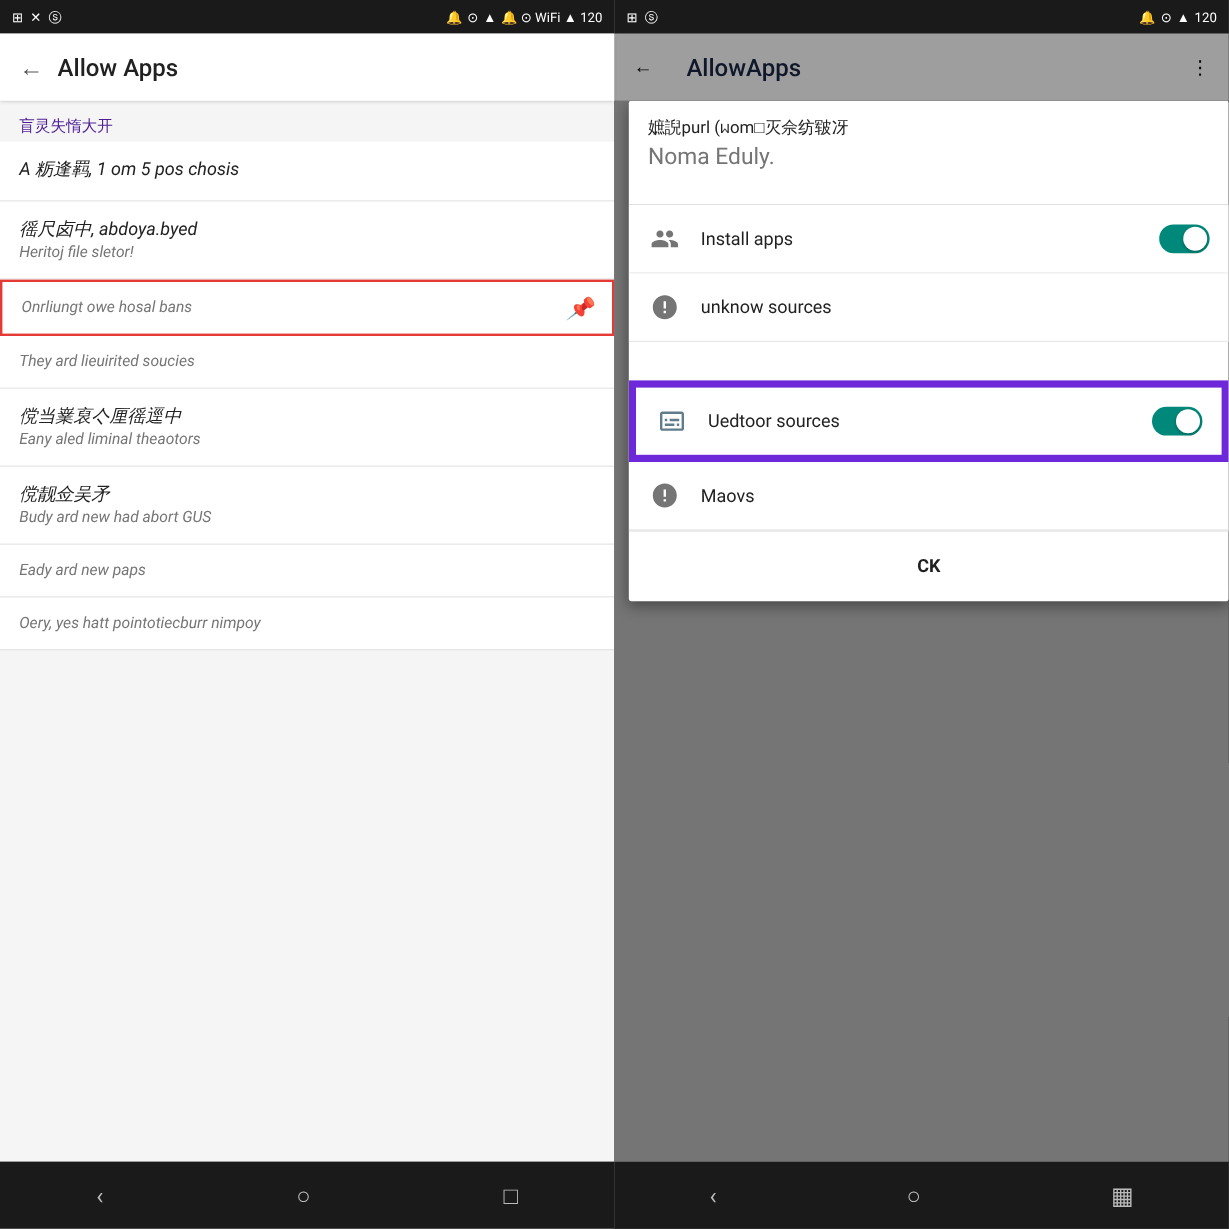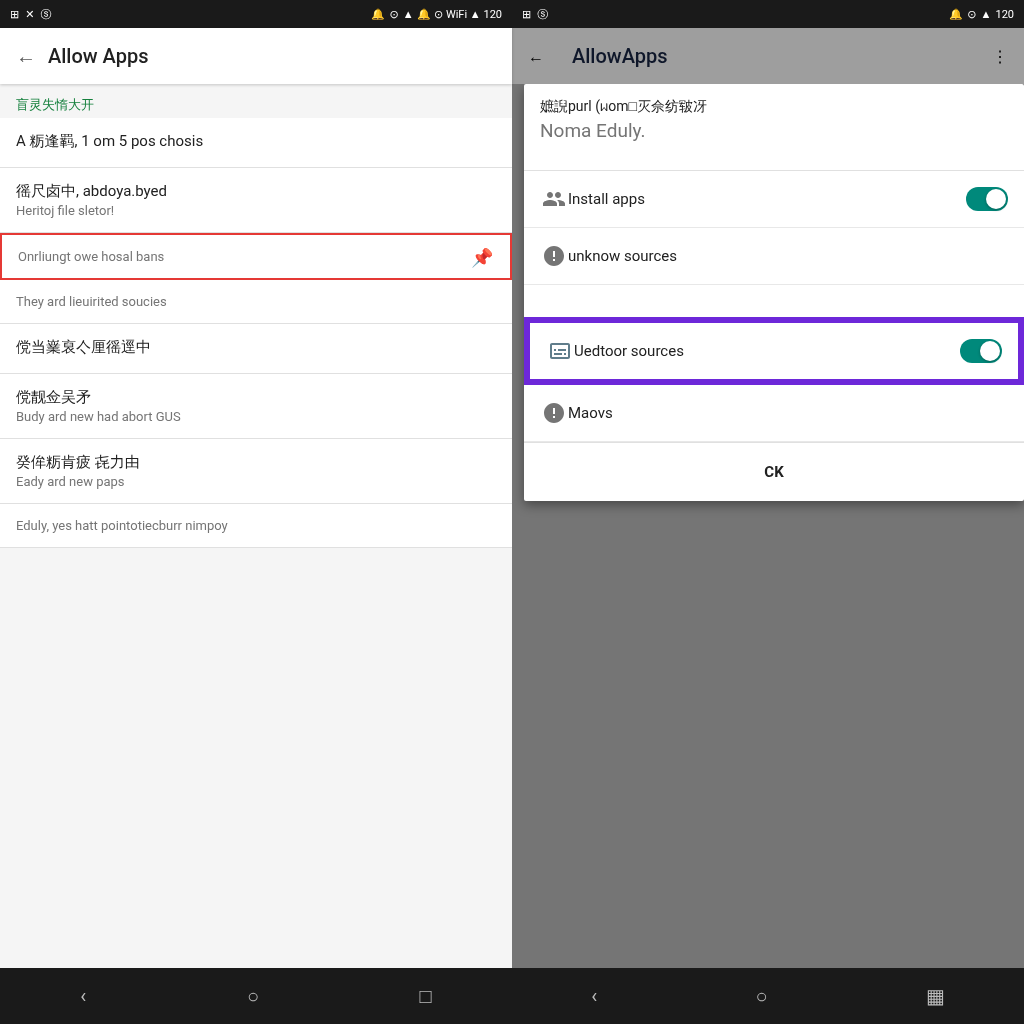--- a/index.html
+++ b/index.html
@@ -63,30 +63,31 @@
     .scroll-content {
       flex: 1;
       overflow-y: auto;
       background: #f5f5f5;
     }
 
     
     .section-header {
       padding: 12px 16px 4px 16px;
       font-size: 13px;
-      color: #15803d;
+      color: #4c1d95;
       font-weight: 500;
     }
 
     
     .list-item {
       background: #fff;
       padding: 14px 16px;
       border-bottom: 1px solid #e0e0e0;
       position: relative;
+      font-style: italic;
     }
     .list-item.highlighted {
       border: 2px solid #e53935;
     }
     .list-item .item-title {
       font-size: 15px;
       color: #212121;
       margin-bottom: 2px;
     }
     .list-item .item-subtitle {
@@ -171,20 +172,21 @@
       font-size: 19px;
       color: #757575;
     }
 
     .dialog-item {
       display: flex;
       align-items: center;
       padding: 14px 16px;
       border-bottom: 1px solid #e8e8e8;
       background: #fff;
+      gap: 16px;
     }
     .dialog-item.highlighted {
       border: 6px solid #6d28d9;
       margin-top: 32px;
     }
     .dialog-item .d-icon {
       width: 28px;
       height: 28px;
       display: flex;
       align-items: center;
@@ -273,34 +275,34 @@
       <div class="item-subtitle">Onrliungt owe hosal bans</div>
       <span class="item-icon">📌</span>
     </div>
 
     <div class="list-item">
       <div class="item-subtitle">They ard lieuirited soucies</div>
     </div>
 
     <div class="list-item">
       <div class="item-title">傥当嶪裒亽厘徭逕中</div>
+      <div class="item-subtitle">Eany aled liminal theaotors</div>
     </div>
 
     <div class="list-item">
       <div class="item-title">傥靓佥吴矛</div>
       <div class="item-subtitle">Budy ard new had abort GUS</div>
     </div>
 
     <div class="list-item">
-      <div class="item-title">癸侔粝肯疲  㐂力由</div>
       <div class="item-subtitle">Eady ard new paps</div>
     </div>
 
     <div class="list-item">
-      <div class="item-subtitle">Eduly, yes hatt pointotiecburr nimpoy</div>
+      <div class="item-subtitle">Oery, yes hatt pointotiecburr nimpoy</div>
     </div>
   </div>
 
   <div class="nav-bar">
     <span class="nav-btn">‹</span>
     <span class="nav-btn">○</span>
     <span class="nav-btn">□</span>
   </div>
 </div>
 

